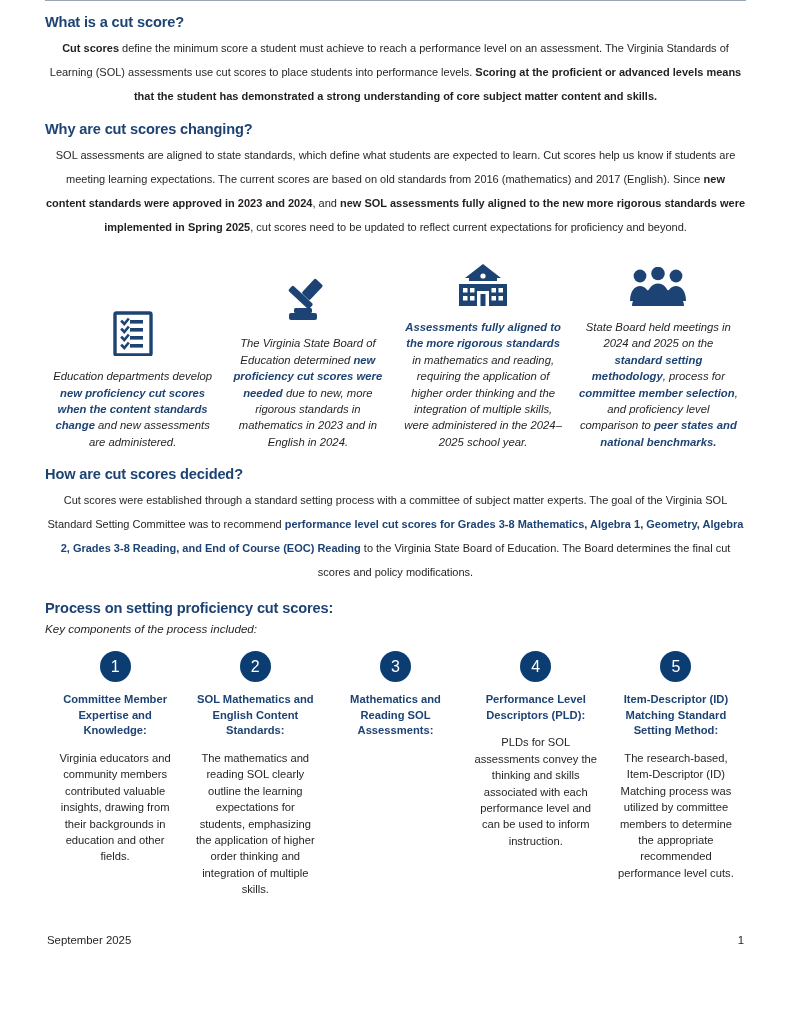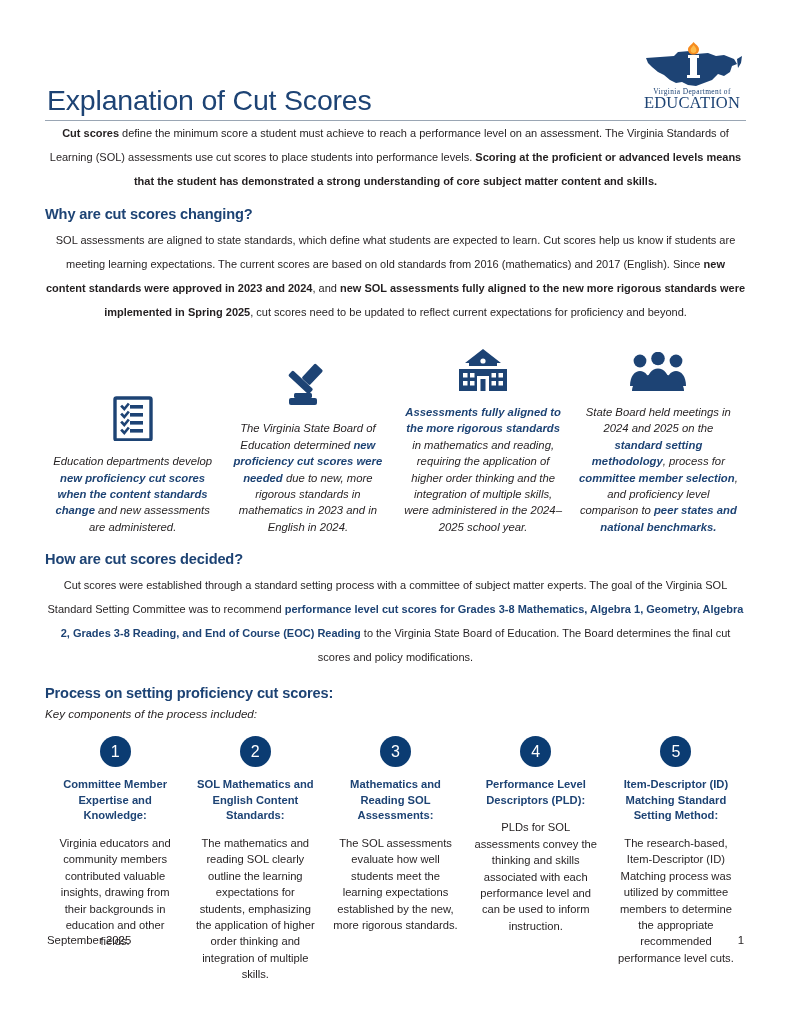--- a/index.html
+++ b/index.html
@@ -154,48 +154,23 @@
     font-style: italic;
     margin: 2px 0 8px 0;
     color: #231f20;
   }
 </style>
 </head>
 <body>
 
 <div class="page">
 
-  <div class="header">
-    <div class="doc-title">Explanation of Cut Scores</div>
-
-    <div class="logo">
-      <svg width="108" height="68" viewBox="0 0 108 68" xmlns="http://www.w3.org/2000/svg">
-
-        <path d="M8 16 L36 14 L40 10 L52 9 L58 12 L70 11 L78 14 L86 13 L96 17
-                 L99 22 L94 24 L92 30 L86 34 L80 32 L74 38 L66 41 L58 44 L50 43
-                 L44 40 L38 41 L32 38 L26 33 L20 30 L14 25 L10 21 Z" fill="#1d4374"></path>
-
-        <path d="M99 17 L104 14 L103 21 L100 26 Z" fill="#1d4374"></path>
-
-        <rect x="52" y="16" width="7" height="18" fill="#ffffff"></rect>
-        <rect x="49" y="33" width="13" height="3" fill="#ffffff"></rect>
-        <rect x="50" y="13" width="11" height="3" fill="#ffffff"></rect>
-
-        <path d="M55.5 0 C58 3 61 4 61 7.5 C61 10.6 58.6 12.6 55.5 12.6
-                 C52.4 12.6 50 10.6 50 7.5 C50 4.6 53 3.4 55.5 0 Z" fill="#f68b1f"></path>
-        <path d="M55.5 3 C57 5 58.4 6 58.4 8 C58.4 9.9 57.1 11 55.5 11
-                 C53.9 11 52.6 9.9 52.6 8 C52.6 6.2 54 5.3 55.5 3 Z" fill="#fdbb4b"></path>
-
-        <text x="54" y="52" font-family="'Liberation Serif', serif" font-size="7.4" fill="#1d4374" text-anchor="middle" letter-spacing="0.4">Virginia Department of</text>
-        <text x="54" y="66" font-family="'Liberation Serif', serif" font-size="16.5" fill="#1d4374" text-anchor="middle" letter-spacing="0.2">EDUCATION</text>
-      </svg>
-    </div>
-  </div>
   <hr class="title-rule">
 
+  <h2 class="section-heading">What is a cut score?</h2>
   <p class="body"><span style="font-weight: bold;">Cut scores</span><span> define the minimum score a student must achieve to reach a performance level on an assessment. The Virginia Standards of Learning (SOL) assessments use cut scores to place students into performance levels. </span><span style="font-weight: bold;">Scoring at the proficient or advanced levels means that the student has demonstrated a strong understanding of core subject matter content and skills.</span></p>
 
   <h2 class="section-heading">Why are cut scores changing?</h2>
   <p class="body"><span>SOL assessments are aligned to state standards, which define what students are expected to learn. Cut scores help us know if students are meeting learning expectations. The current scores are based on old standards from 2016 (mathematics) and 2017 (English). Since </span><span style="font-weight: bold;">new content standards were approved in 2023 and 2024</span><span>, and </span><span style="font-weight: bold;">new SOL assessments fully aligned to the new more rigorous standards were implemented in Spring 2025</span><span>, cut scores need to be updated to reflect current expectations for proficiency and beyond.</span></p>
 
   <div class="icon-row">
 
     <div class="icon-col">
       <div class="glyph">
         <svg width="44" height="46" viewBox="0 0 44 46" xmlns="http://www.w3.org/2000/svg">
@@ -288,21 +263,20 @@
       <div class="desc">Virginia educators and community members contributed valuable insights, drawing from their backgrounds in education and other fields.</div>
     </div>
     <div class="num-col">
       <div class="circle">2</div>
       <div class="head">SOL Mathematics and English Content Standards:</div>
       <div class="desc">The mathematics and reading SOL clearly outline the learning expectations for students, emphasizing the application of higher order thinking and integration of multiple skills.</div>
     </div>
     <div class="num-col">
       <div class="circle">3</div>
       <div class="head">Mathematics and Reading SOL Assessments:</div>
-      <div class="desc">The SOL assessments evaluate how well students meet the learning expectations established by the new, more rigorous standards.</div>
     </div>
     <div class="num-col">
       <div class="circle">4</div>
       <div class="head">Performance Level Descriptors (PLD):</div>
       <div class="desc">PLDs for SOL assessments convey the thinking and skills associated with each performance level and can be used to inform instruction.</div>
     </div>
     <div class="num-col">
       <div class="circle">5</div>
       <div class="head">Item-Descriptor (ID) Matching Standard Setting Method:</div>
       <div class="desc">The research-based, Item-Descriptor (ID) Matching process was utilized by committee members to determine the appropriate recommended performance level cuts.</div>

